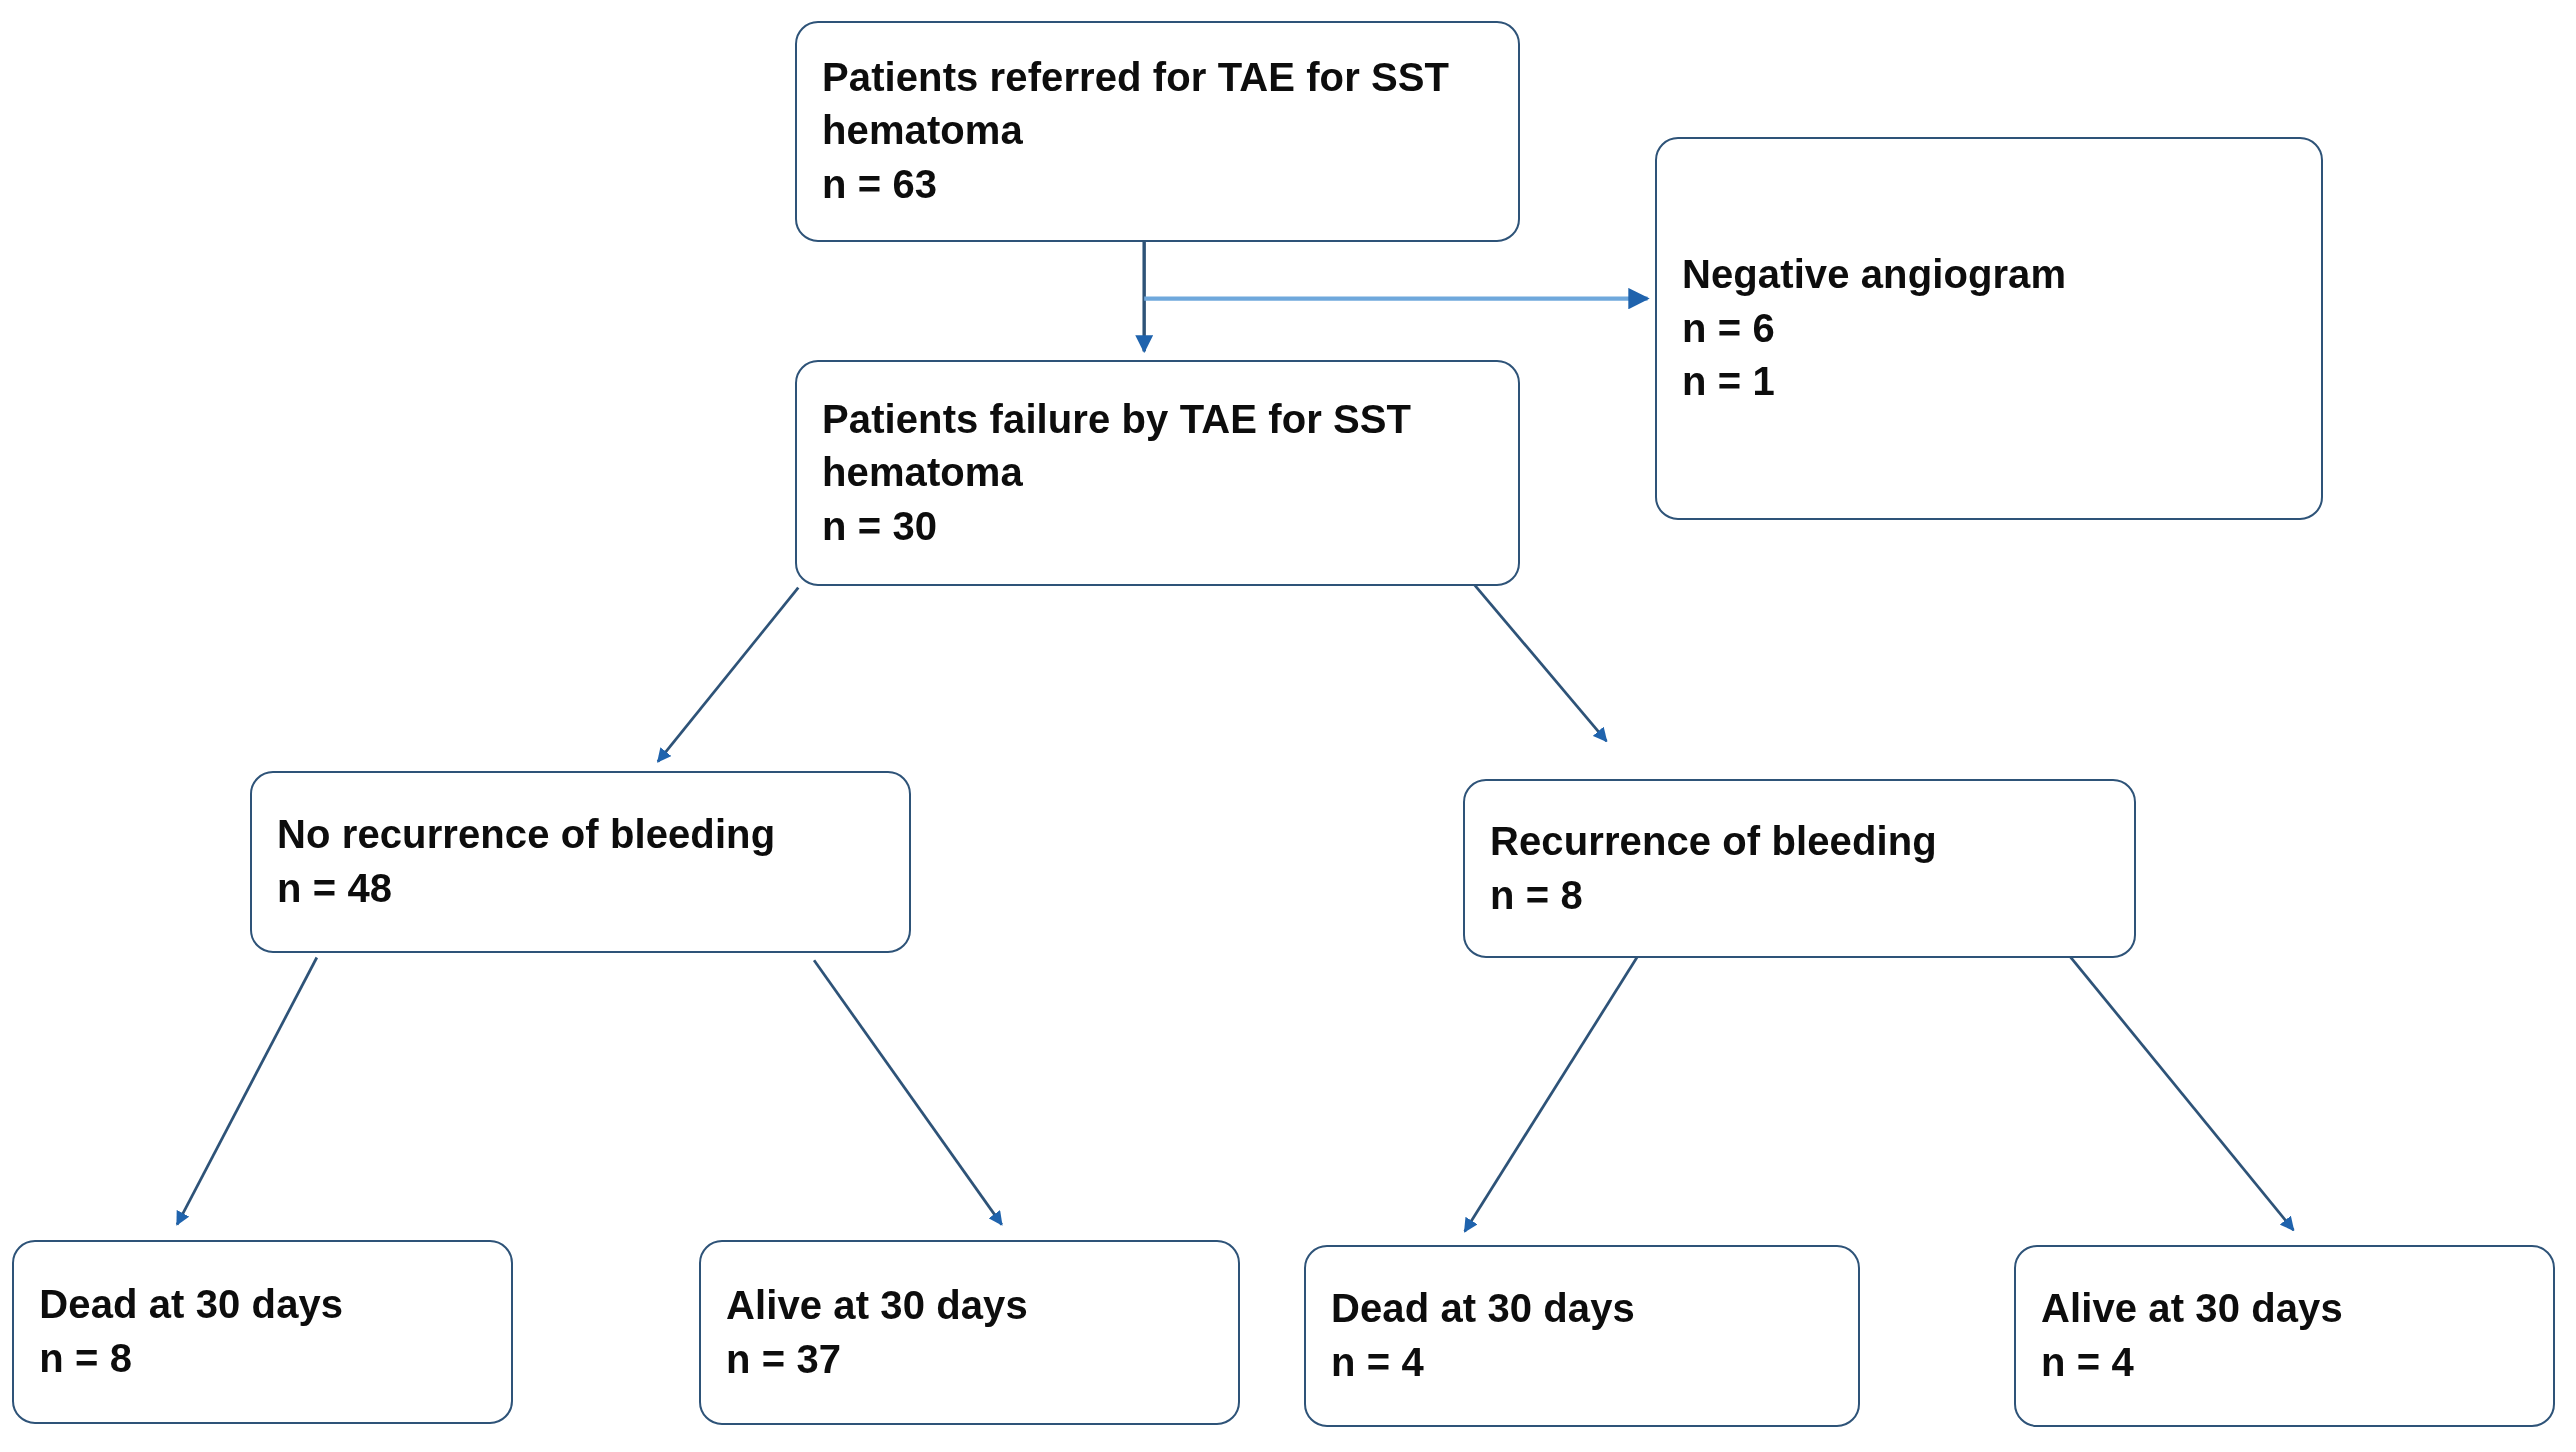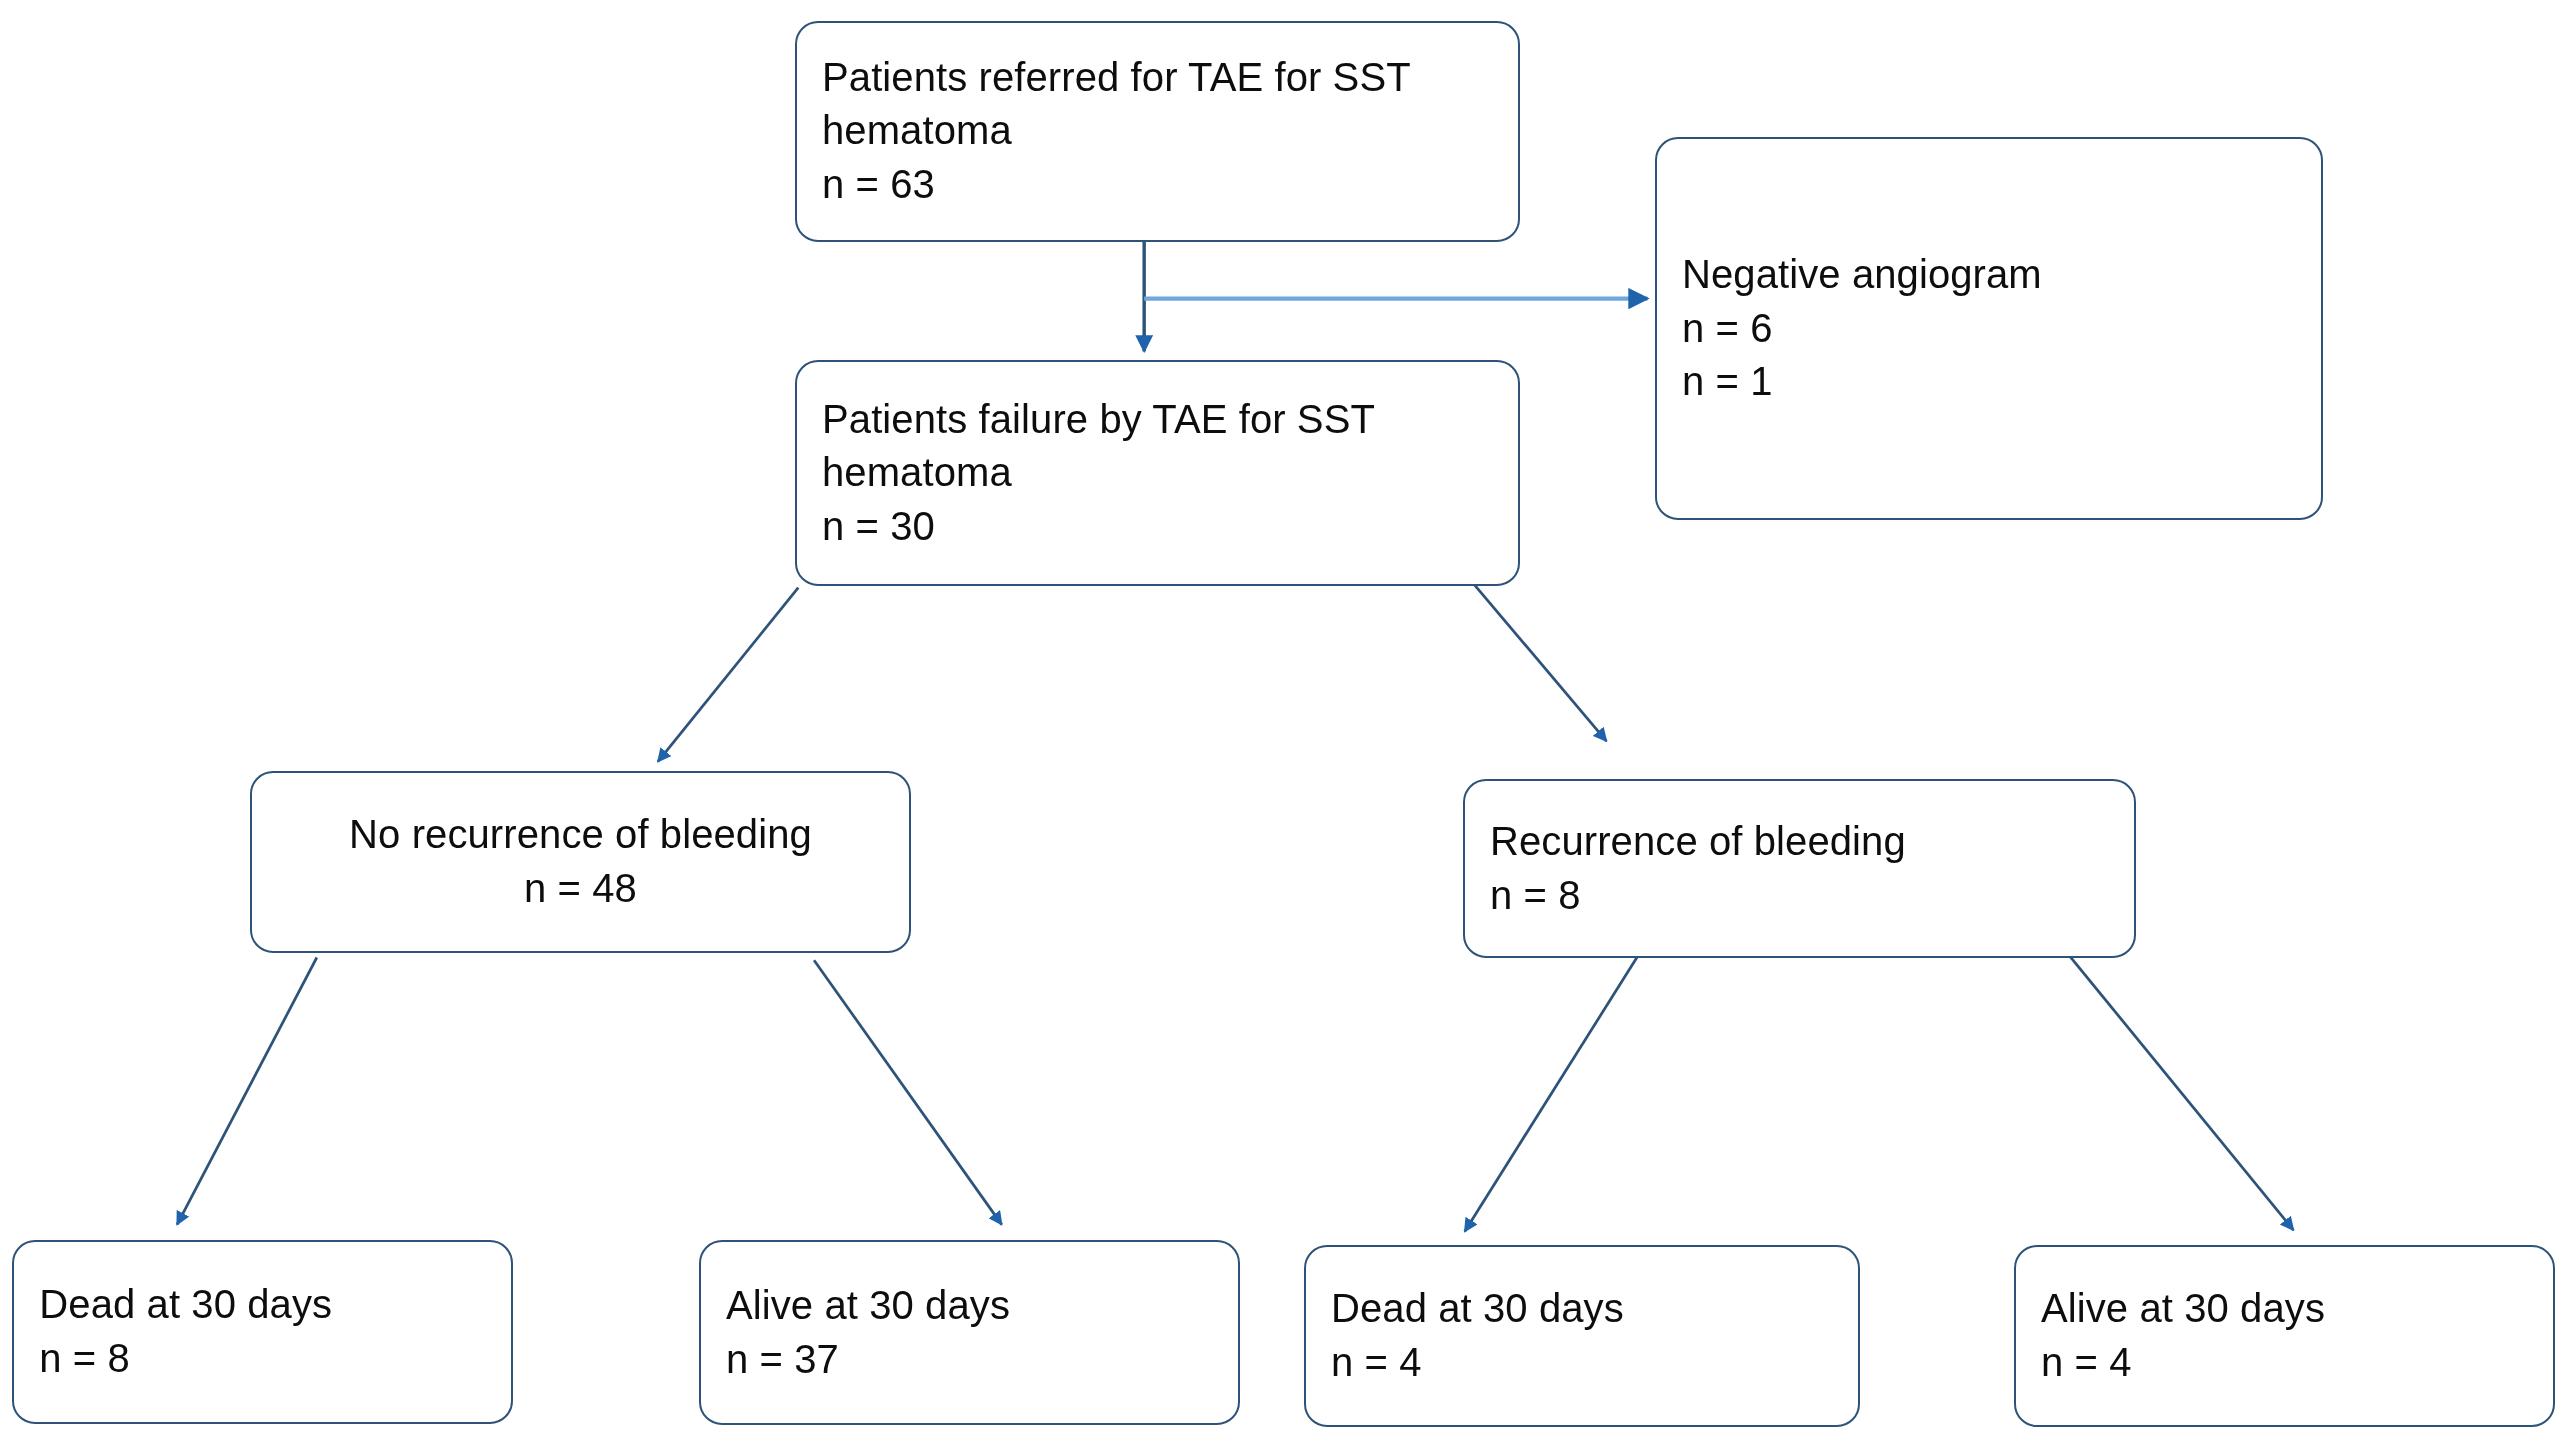--- a/index.html
+++ b/index.html
@@ -26,33 +26,34 @@
   .node {
     position: absolute;
     background: #ffffff;
     border: 2.1px solid #2e5378;
     border-radius: 23px;
     display: flex;
     flex-direction: column;
     justify-content: center;
     padding: 0 25px;
     z-index: 2;
+    font-weight: bold;
   }
   .node .line {
     font-size: 40px;
     line-height: 1.34;
     color: #0d0d0d;
     white-space: pre;
     letter-spacing: 0.1px;
   }
   
   #node-referred      { left:795px; top:20.6px;   width:725px; height:221px; }
   #node-excluded      { left:1655px; top:137px;  width:668px;  height:383px; }
   #node-treated       { left:795px; top:360px;  width:725px; height:226px; }
-  #node-no-recurrence { left:250px;  top:771px; width:661px;  height:182px;text-align:center; }
+  #node-no-recurrence { left:250px;  top:771px; width:661px;  height:182px; }
   #node-recurrence    { left:1463px; top:762px; width:673px;  height:179px;margin-top:17px; }
   #node-dead-nr       { left:12.3px;   top:1240px; width:501px;  height:184px; }
   #node-alive-nr      { left:699px; top:1240px; width:541px;  height:185px; }
   #node-dead-r        { left:1304px; top:1245px; width:556px;  height:182px; }
   #node-alive-r       { left:2014px; top:1245px; width:541px;  height:182px; }
 </style>
 </head>
 <body>
 
 <div id="canvas">

